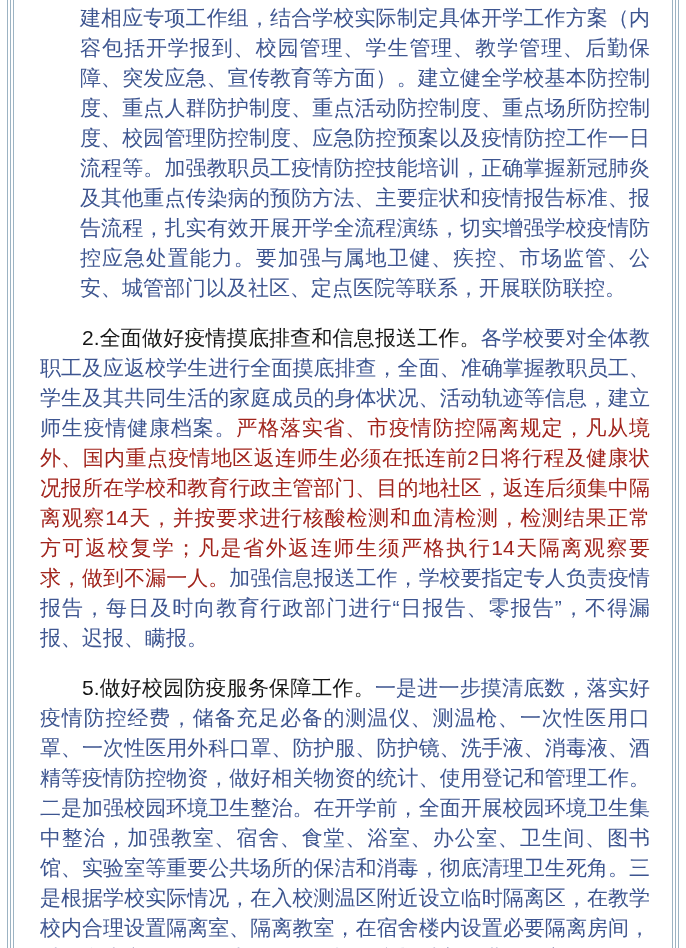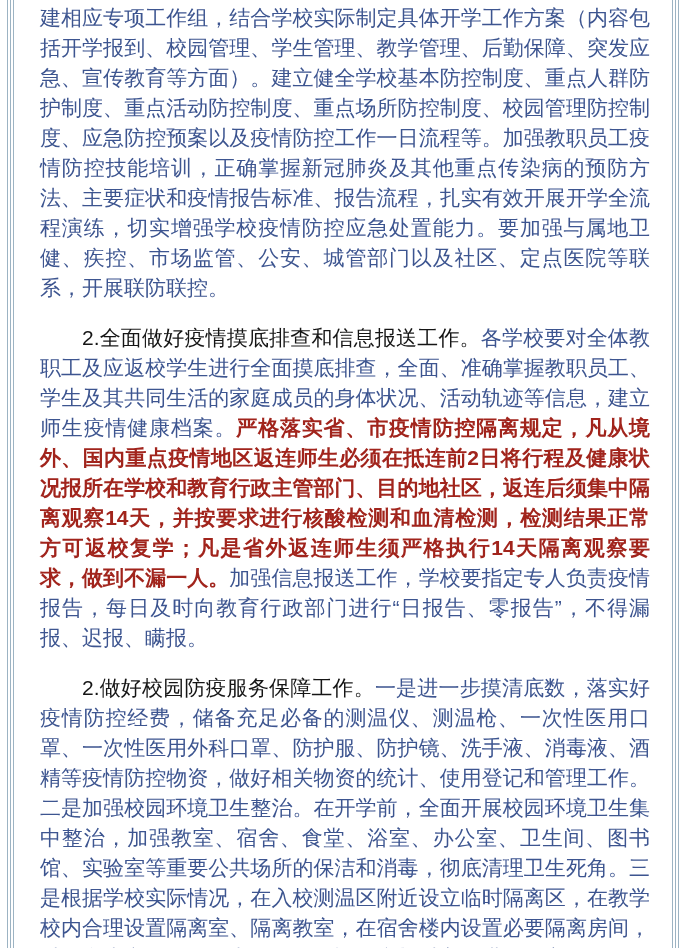--- a/index.html
+++ b/index.html
@@ -46,43 +46,44 @@
     color: var(--body-blue, #3d5590);
     word-break: break-all;
   }
   .para {
     margin: 20px 0 0 0;
     text-indent: 2em;
   }
   .para.first {
     margin-top: 0;
     text-indent: 0;
+    margin-left: 40px;
   }
   .seg-blue {
     color: var(--body-blue, #3d5590);
     font-weight: normal;
   }
   .seg-bold-black {
     color: var(--heading-black, #151515);
     font-weight: normal;
   }
   .seg-bold-red {
     color: var(--emphasis-red, #a1241c);
-    font-weight: bold;
+    font-weight: normal;
   }
 </style>
 </head>
 <body>
 
 <div class="page">
   <div class="rail rail-left"></div>
   <div class="rail rail-right"></div>
 
   <div class="content">
 
     <p class="para first"><span class="seg-blue">建相应专项工作组，结合学校实际制定具体开学工作方案（内容包括开学报到、校园管理、学生管理、教学管理、后勤保障、突发应急、宣传教育等方面）。建立健全学校基本防控制度、重点人群防护制度、重点活动防控制度、重点场所防控制度、校园管理防控制度、应急防控预案以及疫情防控工作一日流程等。加强教职员工疫情防控技能培训，正确掌握新冠肺炎及其他重点传染病的预防方法、主要症状和疫情报告标准、报告流程，扎实有效开展开学全流程演练，切实增强学校疫情防控应急处置能力。要加强与属地卫健、疾控、市场监管、公安、城管部门以及社区、定点医院等联系，开展联防联控。</span></p>
 
     <p class="para"><span class="seg-bold-black">2.全面做好疫情摸底排查和信息报送工作。</span><span class="seg-blue">各学校要对全体教职工及应返校学生进行全面摸底排查，全面、准确掌握教职员工、学生及其共同生活的家庭成员的身体状况、活动轨迹等信息，建立师生疫情健康档案。</span><span class="seg-bold-red">严格落实省、市疫情防控隔离规定，凡从境外、国内重点疫情地区返连师生必须在抵连前2日将行程及健康状况报所在学校和教育行政主管部门、目的地社区，返连后须集中隔离观察14天，并按要求进行核酸检测和血清检测，检测结果正常方可返校复学；凡是省外返连师生须严格执行14天隔离观察要求，做到不漏一人。</span><span class="seg-blue">加强信息报送工作，学校要指定专人负责疫情报告，每日及时向教育行政部门进行“日报告、零报告”，不得漏报、迟报、瞒报。</span></p>
 
-    <p class="para"><span class="seg-bold-black">2.做好校园防疫服务保障工作。</span><span class="seg-blue">一是进一步摸清底数，落实好疫情防控经费，储备充足必备的测温仪、测温枪、一次性医用口罩、一次性医用外科口罩、防护服、防护镜、洗手液、消毒液、酒精等疫情防控物资，做好相关物资的统计、使用登记和管理工作。二是加强校园环境卫生整治。在开学前，全面开展校园环境卫生集中整治，加强教室、宿舍、食堂、浴室、办公室、卫生间、图书馆、实验室等重要公共场所的保洁和消毒，彻底清理卫生死角。三是根据学校实际情况，在入校测温区附近设立临时隔离区，在教学校内合理设置隔离室、隔离教室，在宿舍楼内设置必要隔离房间，以备学生和教职员工出现发热等疑似症状时立即进行隔离使用。</span></p>
+    <p class="para"><span class="seg-bold-black">5.做好校园防疫服务保障工作。</span><span class="seg-blue">一是进一步摸清底数，落实好疫情防控经费，储备充足必备的测温仪、测温枪、一次性医用口罩、一次性医用外科口罩、防护服、防护镜、洗手液、消毒液、酒精等疫情防控物资，做好相关物资的统计、使用登记和管理工作。二是加强校园环境卫生整治。在开学前，全面开展校园环境卫生集中整治，加强教室、宿舍、食堂、浴室、办公室、卫生间、图书馆、实验室等重要公共场所的保洁和消毒，彻底清理卫生死角。三是根据学校实际情况，在入校测温区附近设立临时隔离区，在教学校内合理设置隔离室、隔离教室，在宿舍楼内设置必要隔离房间，以备学生和教职员工出现发热等疑似症状时立即进行隔离使用。</span></p>
 
   </div>
 </div>
 
 </body></html>

